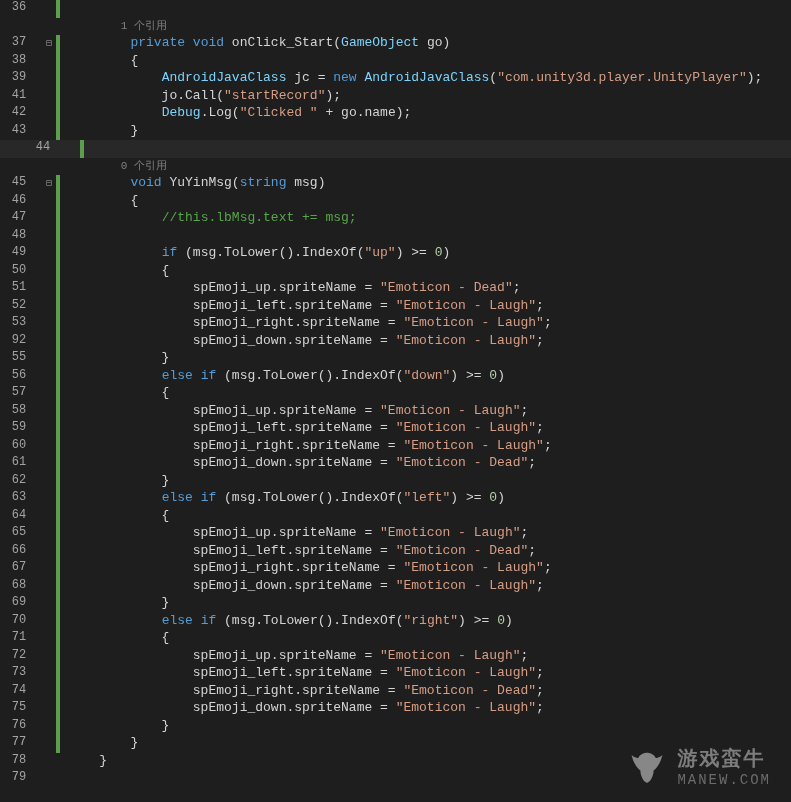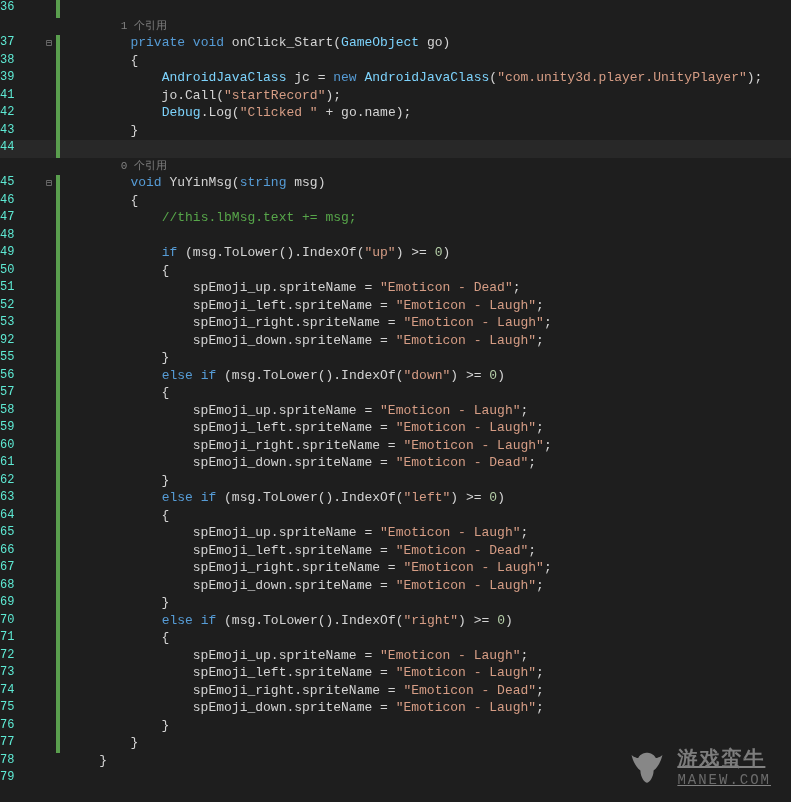--- a/index.html
+++ b/index.html
@@ -18,22 +18,22 @@
   flex-direction: column;
 }
 .line {
   display: flex;
   align-items: flex-start;
   height: 17.5px;
   white-space: pre;
 }
 .gutter-num {
   width: 42px;
-  text-align: left;
-  color: #5eead4;
+  text-align: center;
+  color: #a3a3a3;
   padding-right: 4px;
   flex-shrink: 0;
   font-size: 12px;
 }
 .fold {
   width: 14px;
   flex-shrink: 0;
   text-align: center;
   color: #808080;
   font-size: 10px;
@@ -50,39 +50,39 @@
   flex: 1;
 }
 .highlight-line .code {
   background: #2a2a2a;
 }
 .highlight-line {
   background: #2a2a2a;
 }
 body > .editor > .line.highlight-line {
   background: #282828;
+  padding-left: 24px;
 }
 .kw { color: #569cd6; }
 .type { color: #7dd3fc; }
 .str { color: #d69d85; }
 .comment { color: #57a64a; font-style: normal; }
 .num { color: #b5cea8; }
 .ref-count {
   color: #808080;
   font-size: 11px;
 }
 .watermark {
   position: absolute;
   right: 20px;
   bottom: 14px;
   display: flex;
   align-items: center;
   gap: 8px;
   opacity: 0.55;
-  text-decoration: underline;
 }
 .watermark svg { width: 44px; height: 44px; }
 .watermark-text {
   color: #ccc;
   display: flex;
   flex-direction: column;
 }
 .wm-main { font-size: 20px; font-weight: bold; letter-spacing: 2px; }
 .wm-sub { font-size: 14px; letter-spacing: 2px; color: #aaa; }
 </style>

